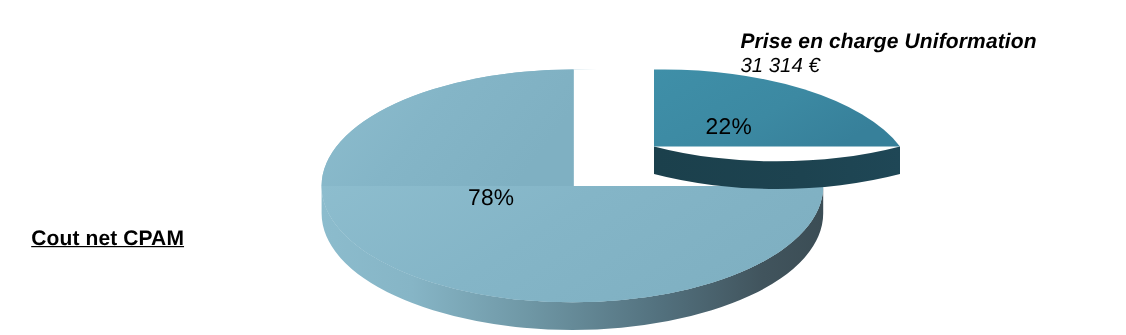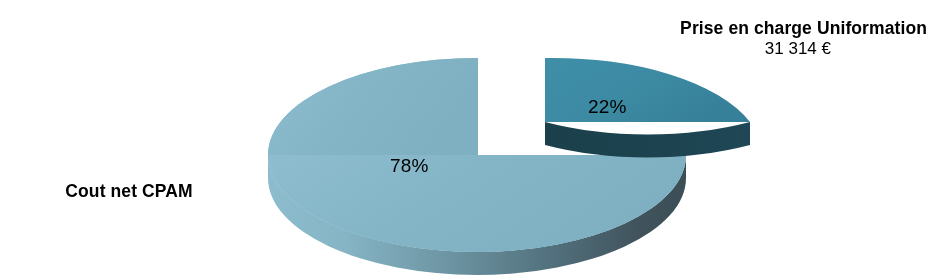--- a/index.html
+++ b/index.html
@@ -8,22 +8,22 @@
     font-family:"Liberation Sans", sans-serif;
     overflow:hidden;position:relative;
   }
   #chart-root{position:absolute;inset:0;}
   svg#pie-svg{position:absolute;left:0;top:0;width:938px;height:279px;}
 
   .callout{position:absolute;color:#000000;white-space:nowrap;}
   .callout .title{font-weight:bold;font-size:17.5px;letter-spacing:.1px;line-height:1.18;}
   .callout .value{font-weight:normal;font-size:17px;line-height:1.22;}
 
-  #label-uniformation{left:617px;top:18px;text-align:right;width:310px;}
-  #label-cpam{left:12px;top:181px;text-align:center;width:220px;}
+  #label-uniformation{left:617px;top:24px;text-align:left;width:310px;font-style:italic;}
+  #label-cpam{left:12px;top:188px;text-align:left;width:220px;text-decoration:underline;}
   #label-cpam .title{padding-left:14px;}
   #label-cpam .value{padding-left:58px;}
   #label-uniformation .value{padding-right:96px;}
 
   .slice-pct{
     position:absolute;color:#000000;font-size:19px;font-weight:normal;
     letter-spacing:.2px;
   }
   #pct-teal{left:588px;top:96px;}
   #pct-light{left:390px;top:155px;}

